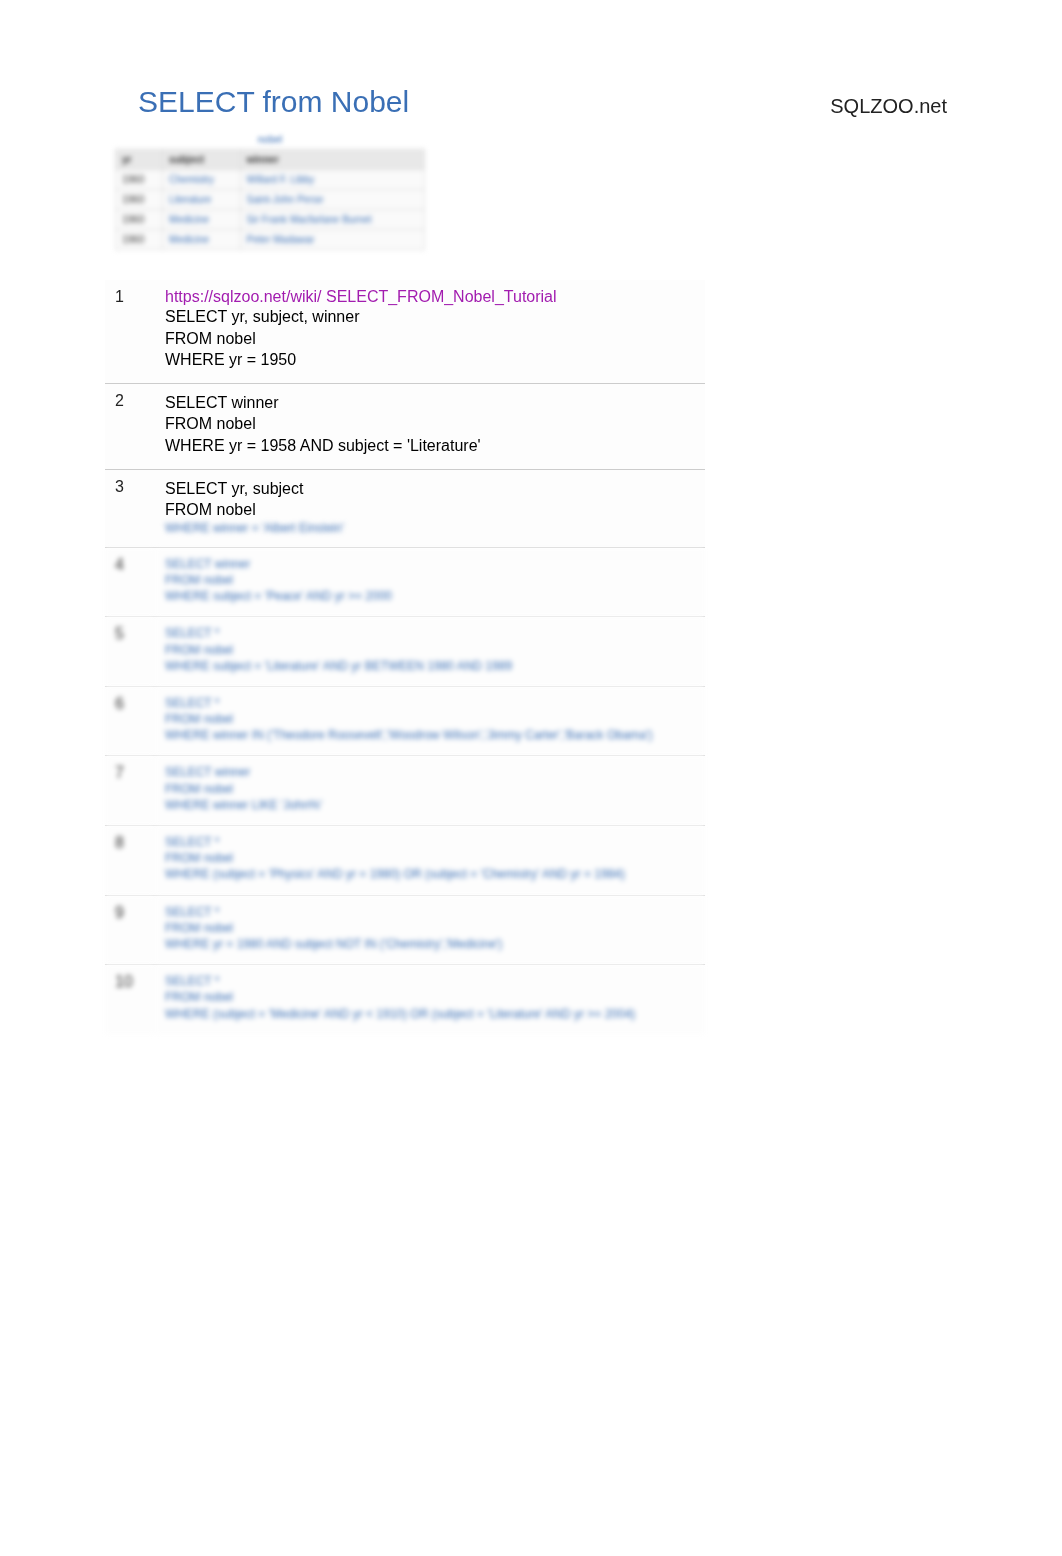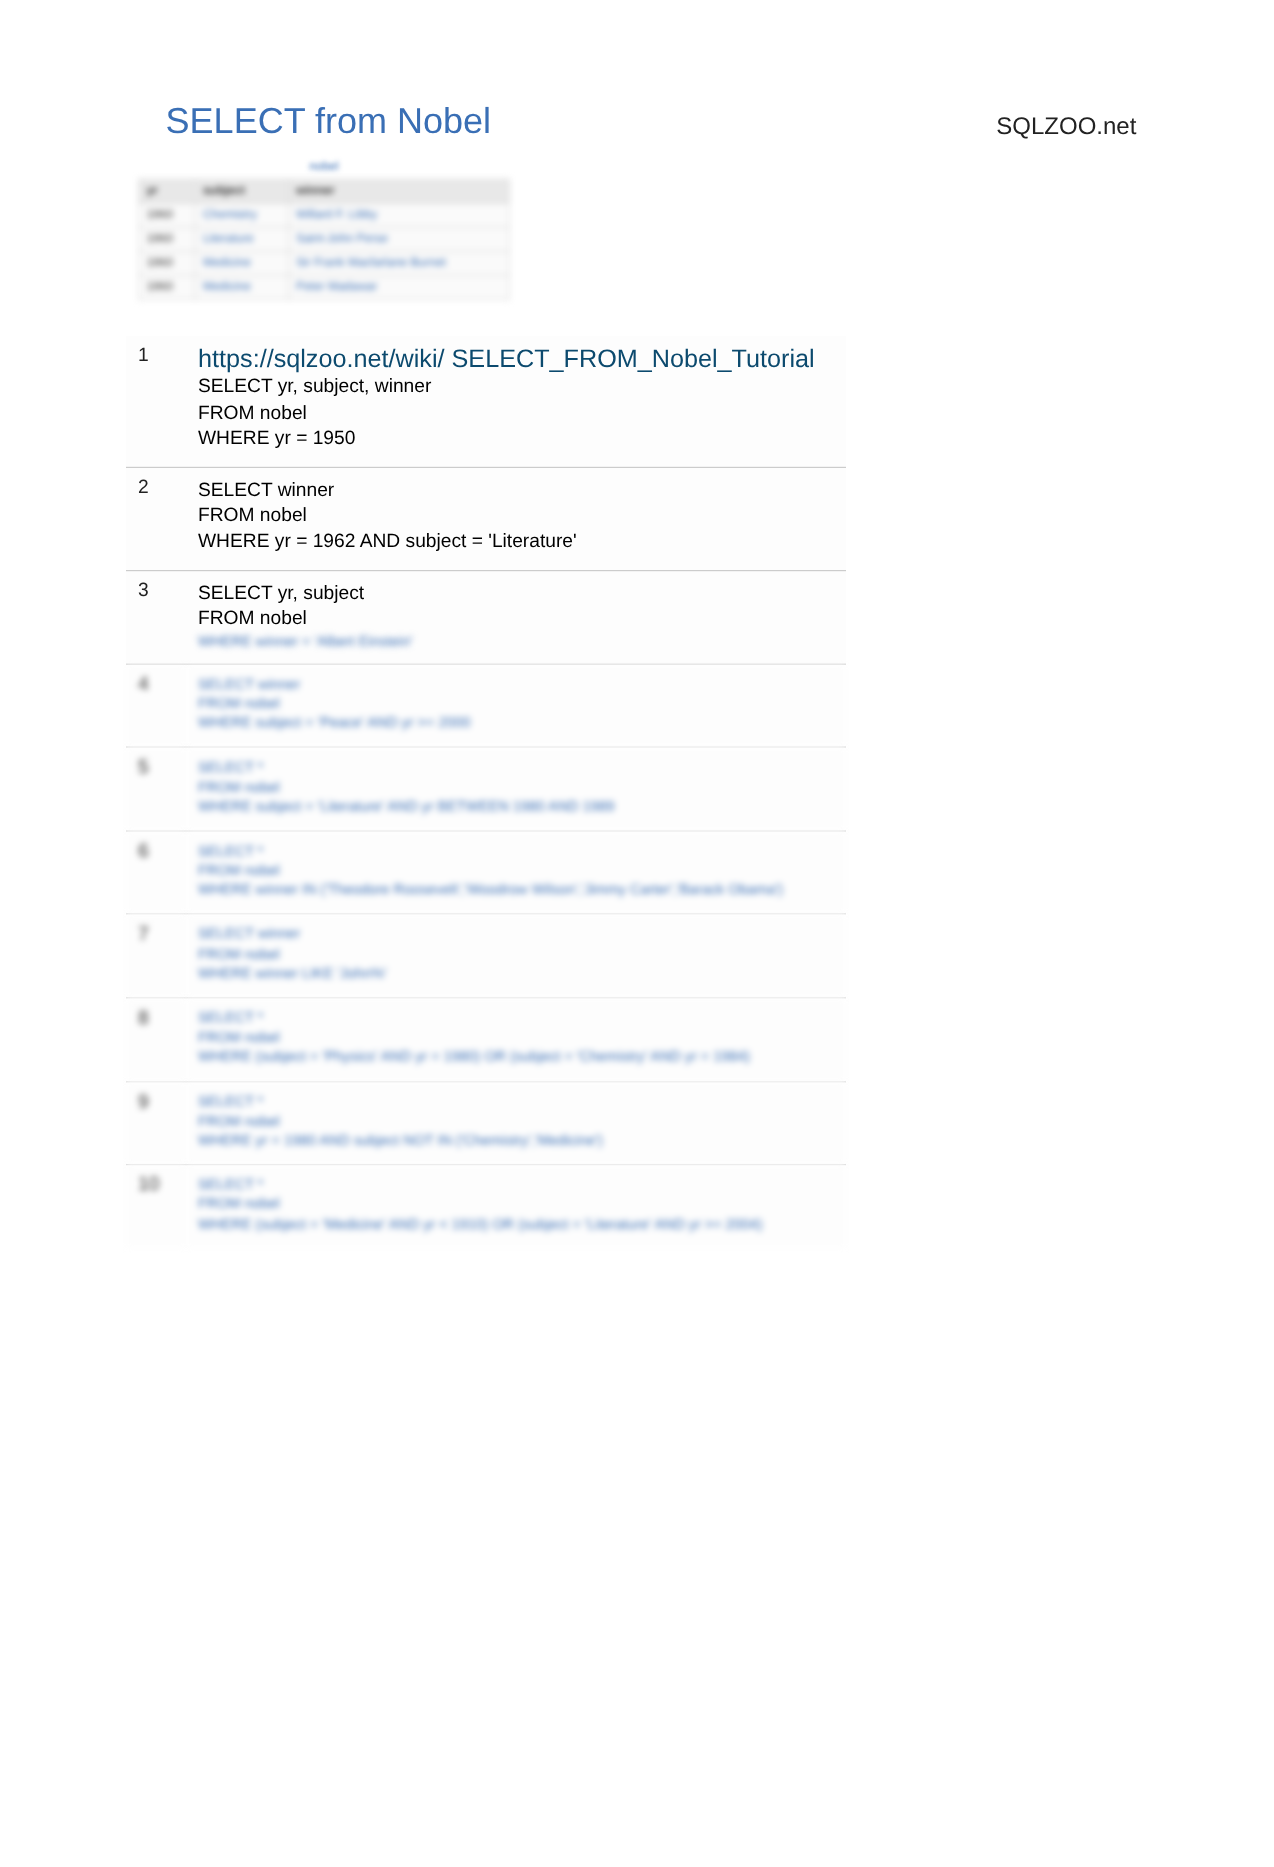--- a/index.html
+++ b/index.html
@@ -91,22 +91,22 @@
       color: #222;
     }
     .main-table td.num-col {
       width: 50px;
       background: #fdfdfd;
     }
     .main-table td.content-col {
       background: #fdfdfd;
     }
     .url-line {
-      font-size: 21px;
-      color: #0c4a6e;
+      font-size: 16px;
+      color: #a21caf;
     }
     .sql-block {
       white-space: pre-line;
       font-size: 16px;
       color: #000000;
       line-height: 1.35;
     }
     .blurred-row td {
       filter: blur(2.5px);
       color: #3a6fb5;
@@ -176,21 +176,21 @@
             <div class="sql-block">SELECT yr, subject, winner
 FROM nobel
 WHERE yr = 1950</div>
           </td>
         </tr>
         <tr>
           <td class="num-col">2</td>
           <td class="content-col">
             <div class="sql-block">SELECT winner
 FROM nobel
-WHERE yr = 1962 AND subject = 'Literature'</div>
+WHERE yr = 1958 AND subject = 'Literature'</div>
           </td>
         </tr>
         <tr>
           <td class="num-col">3</td>
           <td class="content-col">
             <div class="sql-block">SELECT yr, subject
 FROM nobel</div>
             <div class="row3-blur">WHERE winner = 'Albert Einstein'</div>
           </td>
         </tr>

